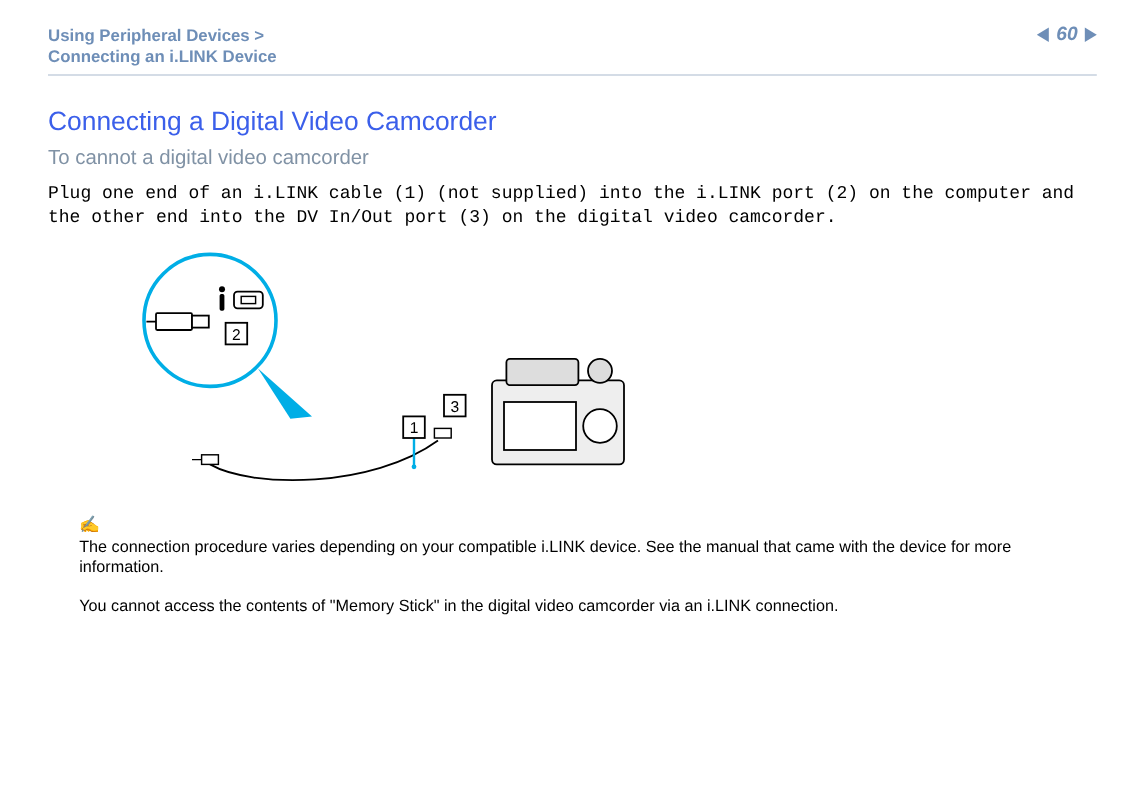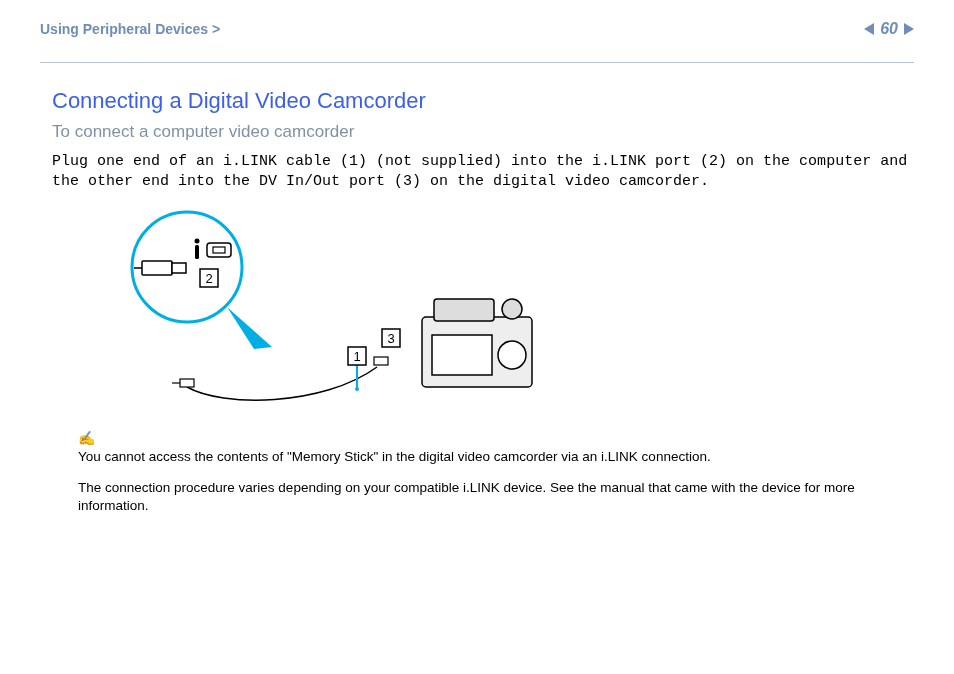--- a/index.html
+++ b/index.html
@@ -56,21 +56,21 @@
     position: absolute;
     top: 62px;
     left: 40px;
     right: 40px;
     height: 1px;
     background: #b8c5d6;
   }
   .content {
     position: absolute;
     top: 88px;
-    left: 52px;
+    left: 40px;
     right: 40px;
   }
   h1.section {
     margin: 0 0 8px 0;
     font-size: 22px;
     font-weight: normal;
     color: #3b5fea;
   }
   h2.subhead {
     margin: 0 0 10px 0;
@@ -108,33 +108,34 @@
   }
 </style>
 </head>
 <body>
 
 <div class="page">
 
   <div class="header">
     <div class="breadcrumb">
       <span>Using Peripheral Devices &gt;</span><br>
+      <span>Connecting an i.LINK Device</span>
     </div>
     <div class="pagenav">
       <div class="tri-left"></div>
       <span class="pagenum">60</span>
       <div class="tri-right"></div>
     </div>
   </div>
 
   <div class="rule"></div>
 
   <div class="content">
     <h1 class="section">Connecting a Digital Video Camcorder</h1>
-    <h2 class="subhead">To connect a computer video camcorder</h2>
+    <h2 class="subhead">To cannot a digital video camcorder</h2>
     <p class="body">Plug one end of an i.LINK cable (1) (not supplied) into the i.LINK port (2) on the computer and the other end into the DV In/Out port (3) on the digital video camcorder.</p>
 
     <div class="diagram">
       <svg viewBox="0 0 500 210" width="500" height="210">
 
         <circle cx="105" cy="60" r="55" fill="#ffffff" stroke="#00aee6" stroke-width="3"></circle>
 
         <g stroke="#000" stroke-width="1.5" fill="#fff">
           <rect x="60" y="54" width="30" height="14" rx="1"></rect>
           <rect x="90" y="56" width="14" height="10"></rect>
@@ -175,18 +176,18 @@
 
         <g stroke="#000" stroke-width="1.2" fill="#fff">
           <rect x="98" y="172" width="14" height="8"></rect>
           <line x1="90" y1="176" x2="98" y2="176"></line>
         </g>
       </svg>
     </div>
 
     <div class="notes">
       <span class="note-icon">✍</span>
+      <p>The connection procedure varies depending on your compatible i.LINK device. See the manual that came with the device for more information.</p>
       <p>You cannot access the contents of "Memory Stick" in the digital video camcorder via an i.LINK connection.</p>
-      <p>The connection procedure varies depending on your compatible i.LINK device. See the manual that came with the device for more information.</p>
     </div>
   </div>
 
 </div>
 
 </body></html>

